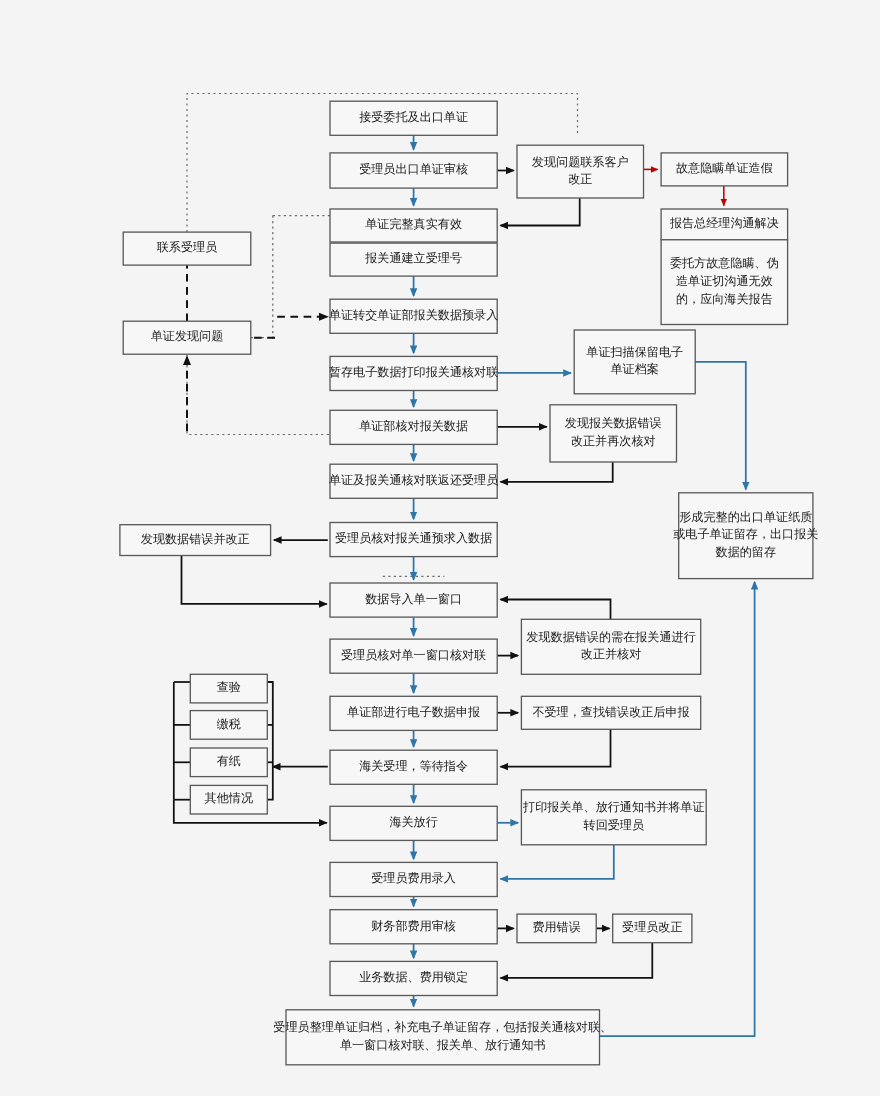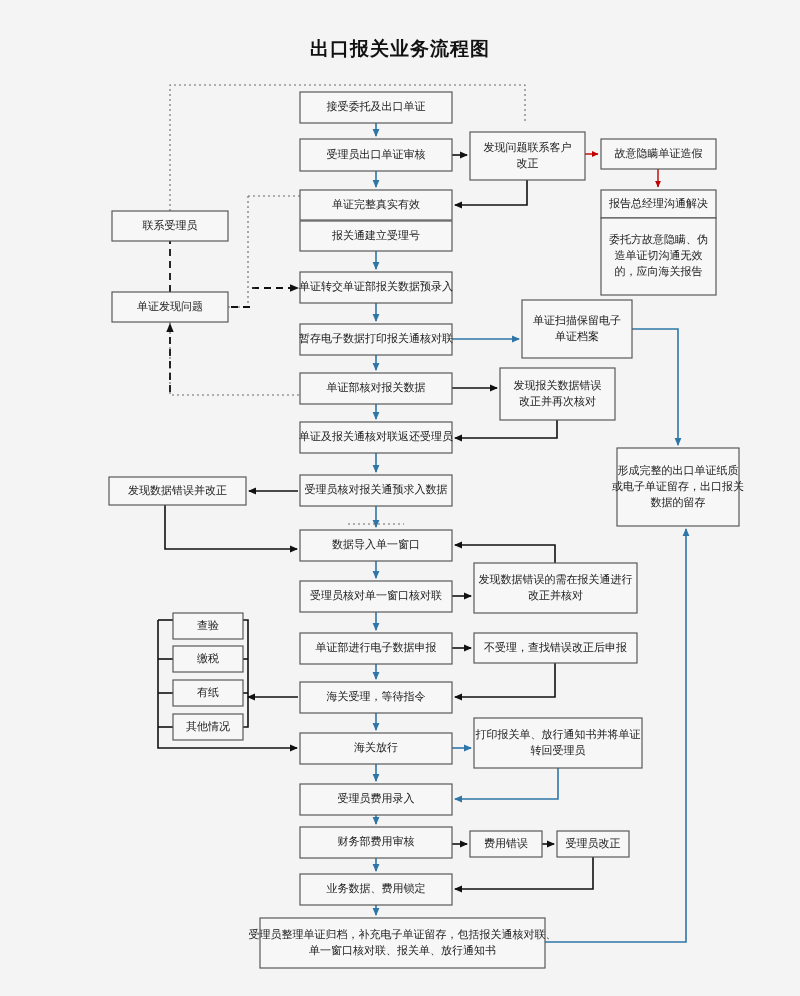--- a/index.html
+++ b/index.html
@@ -77,21 +77,20 @@
     stroke-width: 1.1;
     fill: none;
     stroke-dasharray: 2 3;
   }
 </style>
 </head>
 <body>
 
 <div id="stage">
 
-  <div id="chart-title">出口报关业务流程图</div>
 
   <svg id="flow" viewBox="0 0 800 996">
     <defs>
       <marker id="ah-blue" markerWidth="9" markerHeight="9" refX="7" refY="4" orient="auto" markerUnits="userSpaceOnUse">
         <path d="M0,0.6 L8,4 L0,7.4 z" fill="#2e75a8"></path>
       </marker>
       <marker id="ah-black" markerWidth="9" markerHeight="9" refX="7" refY="4" orient="auto" markerUnits="userSpaceOnUse">
         <path d="M0,0.6 L8,4 L0,7.4 z" fill="#111111"></path>
       </marker>
       <marker id="ah-red" markerWidth="8" markerHeight="8" refX="6.5" refY="3.6" orient="auto" markerUnits="userSpaceOnUse">

